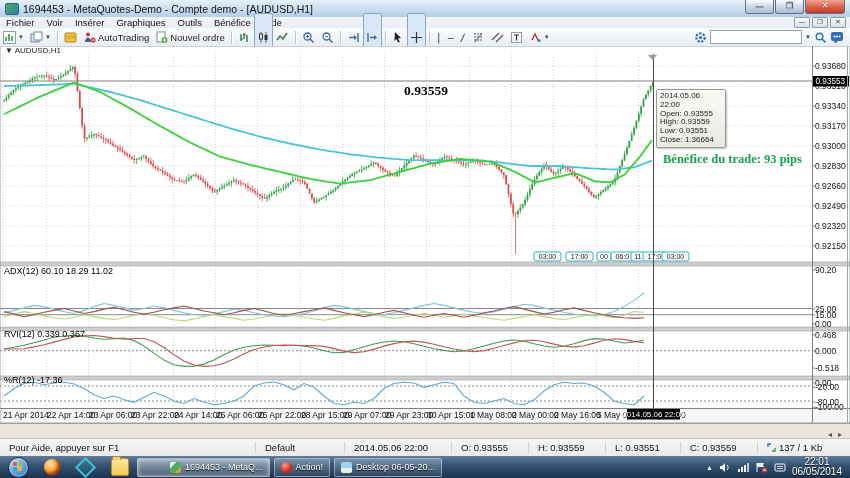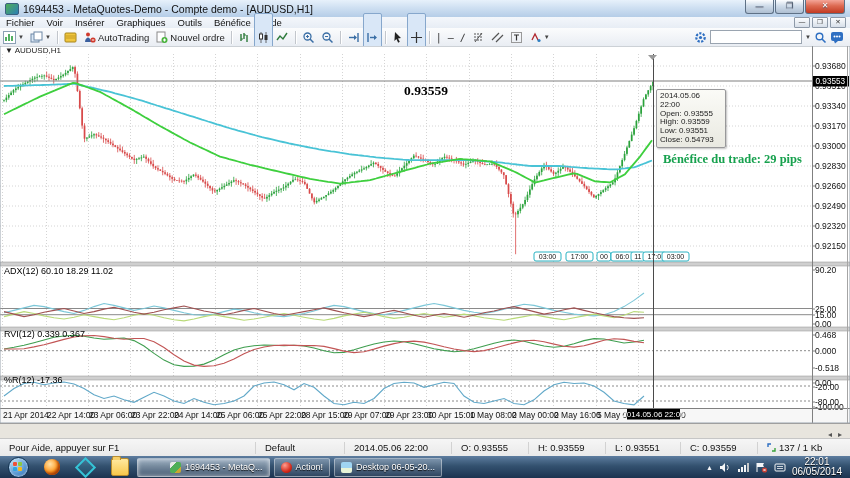--- a/index.html
+++ b/index.html
@@ -964,27 +964,27 @@
         </g>
         <line x1="0" y1="362.5" x2="850" y2="362.5" stroke="#808080"></line>
         <line x1="812.5" y1="0" x2="812.5" y2="377" stroke="#808080"></line>
         <line x1="847.5" y1="0" x2="847.5" y2="377" stroke="#a5a5a5"></line>
         <rect x="0" y="0" width="850" height="377" fill="none" stroke="#9aa4ae" stroke-width="1"></rect>
       </svg>
     <div id="symbol-label">▼ AUDUSD,H1</div>
     <div id="annotation">
       <div>0.93559</div>
     </div>
-    <div id="profit-label">Bénéfice du trade: 29 pips</div>
+    <div id="profit-label">Bénéfice du trade: 93 pips</div>
     <div id="tooltip">
       <div>2014.05.06 22:00</div>
       <div>Open: 0.93555</div>
       <div>High: 0.93559</div>
       <div>Low: 0.93551</div>
-      <div>Close: 0.54793</div>
+      <div>Close: 1.36664</div>
     </div>
   </div>
 
   <div id="tabbar">
     <span id="tab-arrows">
       <span>◂</span>
       <span>▸</span>
     </span>
   </div>
 

